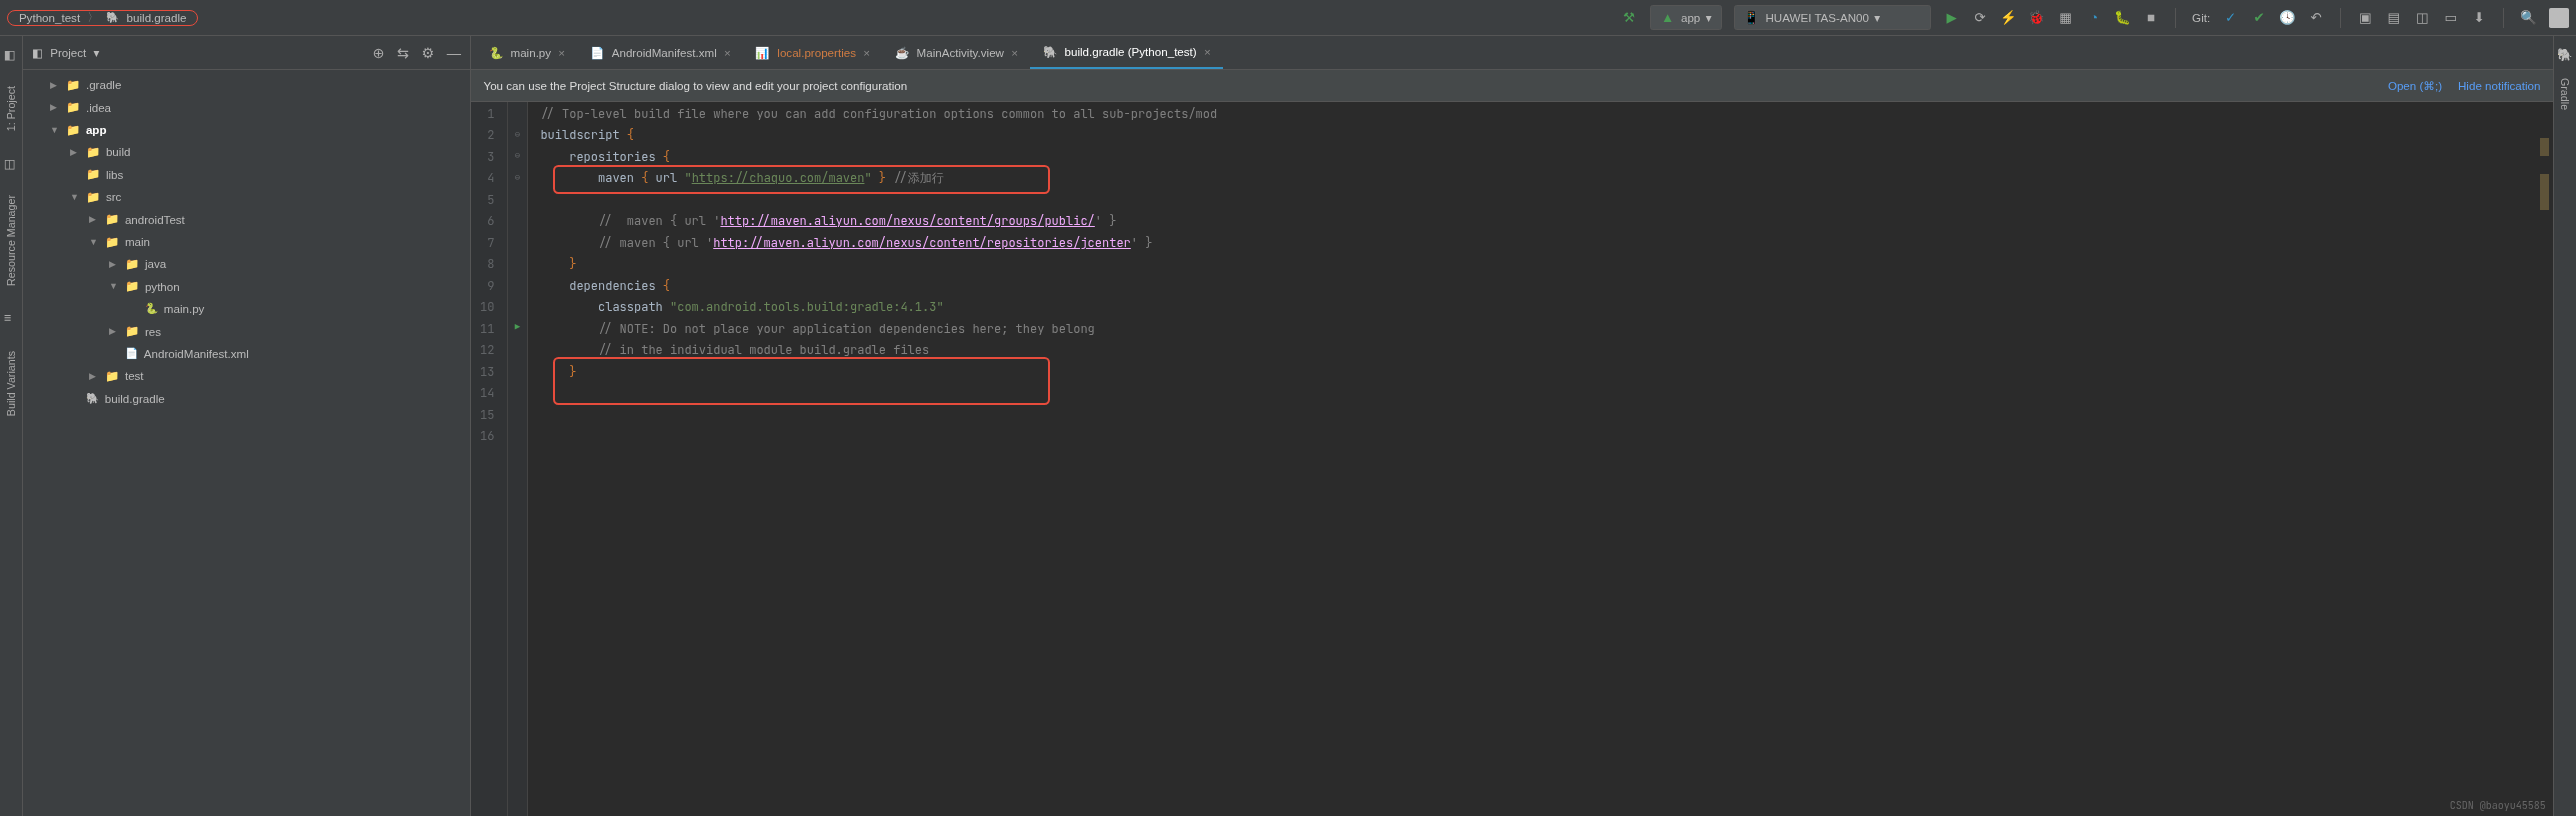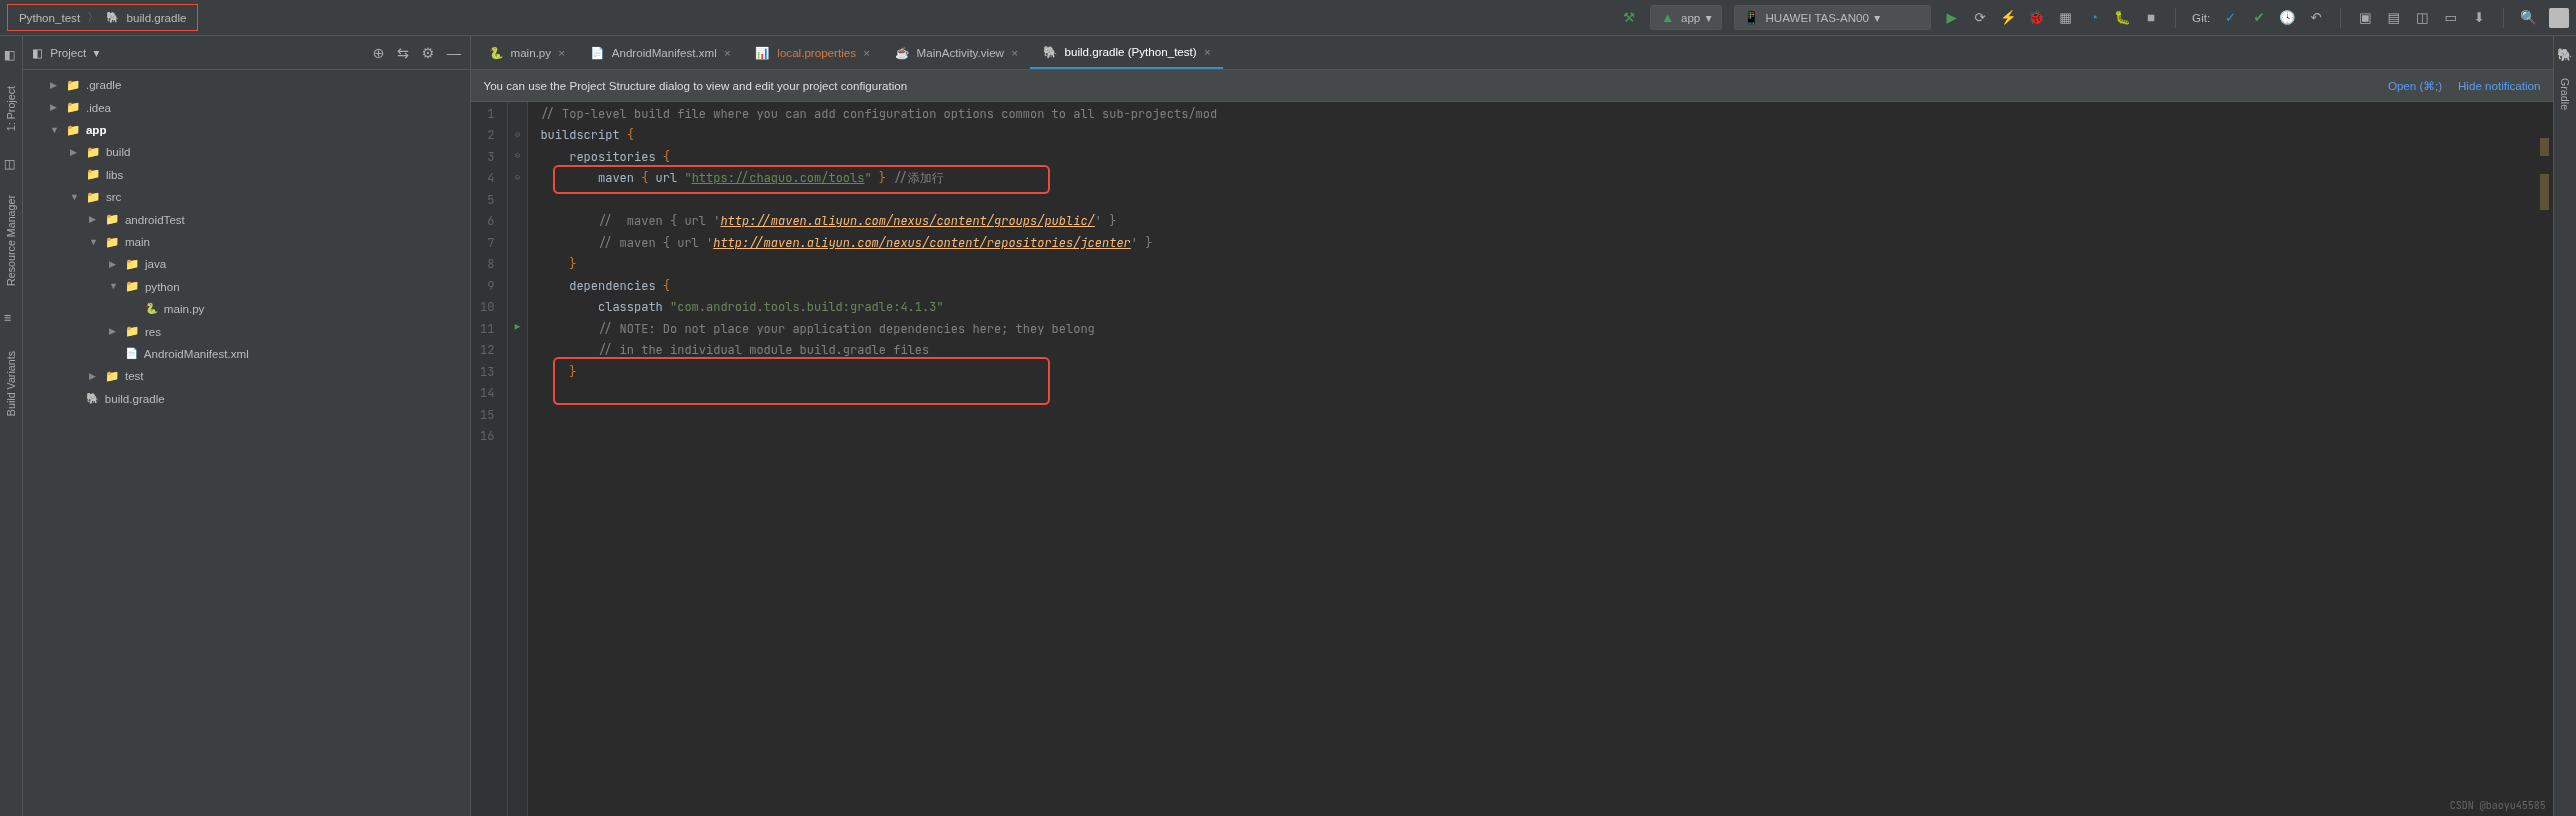--- a/index.html
+++ b/index.html
@@ -21,23 +21,23 @@
   display: flex;
   align-items: center;
   padding: 0 7.2px;
   gap: 3.6px;
 }
 .breadcrumb {
   display: flex;
   align-items: center;
   gap: 7.2px;
   border: 1.8px solid #e74c3c;
-  border-radius: 0;
+  border-radius: 12px;
   padding: 3.6px 10.7px;
-  height: 27px;
+  height: 16px;
 }
 .breadcrumb-sep { color: #777; }
 .toolbar-spacer { flex: 1; }
 .toolbar-icons {
   display: flex;
   align-items: center;
   gap: 12.5px;
 }
 .toolbar-icons .ico { width: 16px; height: 16px; display: inline-flex; align-items: center; justify-content: center; color: #aaa; font-size: 13.4px; }
 .toolbar-icons .ico.green { color: #499c54; }
@@ -177,21 +177,21 @@
   padding: 1.8px 0 1.8px 12.5px;
   line-height: 21.5px;
   color: #a9b7c6;
   position: relative;
 }
 .code-line { height: 21.5px; white-space: pre; }
 .kw { color: #cc7832; }
 .str { color: #6a8759; }
 .str-url { color: #6a8759; text-decoration: underline; }
 .cmt { color: #808080; }
-.cmt-url { color: #fdba74; text-decoration: underline; font-style: italic; }
+.cmt-url { color: #f0abfc; text-decoration: underline; }
 .hl-bg { background: #515b3a; color: #a5c261; padding: 0.9px 0; }
 .red-box {
   position: absolute;
   border: 2.7px solid #e74c3c;
   border-radius: 5.4px;
   pointer-events: none;
 }
 .right-gutter {
   width: 23px;
   background: #3c3f41;
@@ -446,21 +446,21 @@
           <div></div>
           <div></div>
           <div></div>
         </div>
       <div class="code" id="code">
         <div class="red-box" style="top:63px; left:25px; width:497px; height:29px;"></div>
         <div class="red-box" style="top:255px; left:25px; width:497px; height:48px;"></div>
       <div class="code-line"><span class="cmt">// Top-level build file where you can add configuration options common to all sub-projects/mod</span></div>
           <div class="code-line">buildscript <span class="kw">{</span></div>
           <div class="code-line">    repositories <span class="kw">{</span></div>
-          <div class="code-line">        maven <span class="kw">{</span> url <span class="str">"</span><span class="str-url">https://chaquo.com/tools</span><span class="str">"</span> <span class="kw">}</span> <span class="cmt">//添加行</span></div>
+          <div class="code-line">        maven <span class="kw">{</span> url <span class="str">"</span><span class="str-url">https://chaquo.com/maven</span><span class="str">"</span> <span class="kw">}</span> <span class="cmt">//添加行</span></div>
           <div class="code-line"></div>
           <div class="code-line">        <span class="cmt">//  maven { url '</span><span class="cmt-url">http://maven.aliyun.com/nexus/content/groups/public/</span><span class="cmt">' }</span></div>
           <div class="code-line">        <span class="cmt">// maven { url '</span><span class="cmt-url">http://maven.aliyun.com/nexus/content/repositories/jcenter</span><span class="cmt">' }</span></div>
           <div class="code-line">    <span class="kw">}</span></div>
           <div class="code-line">    dependencies <span class="kw">{</span></div>
           <div class="code-line">        classpath <span class="str">"com.android.tools.build:gradle:4.1.3"</span></div>
           <div class="code-line">        <span class="cmt">// NOTE: Do not place your application dependencies here; they belong</span></div>
           <div class="code-line">        <span class="cmt">// in the individual module build.gradle files</span></div>
           <div class="code-line">    <span class="kw">}</span></div>
         </div>

